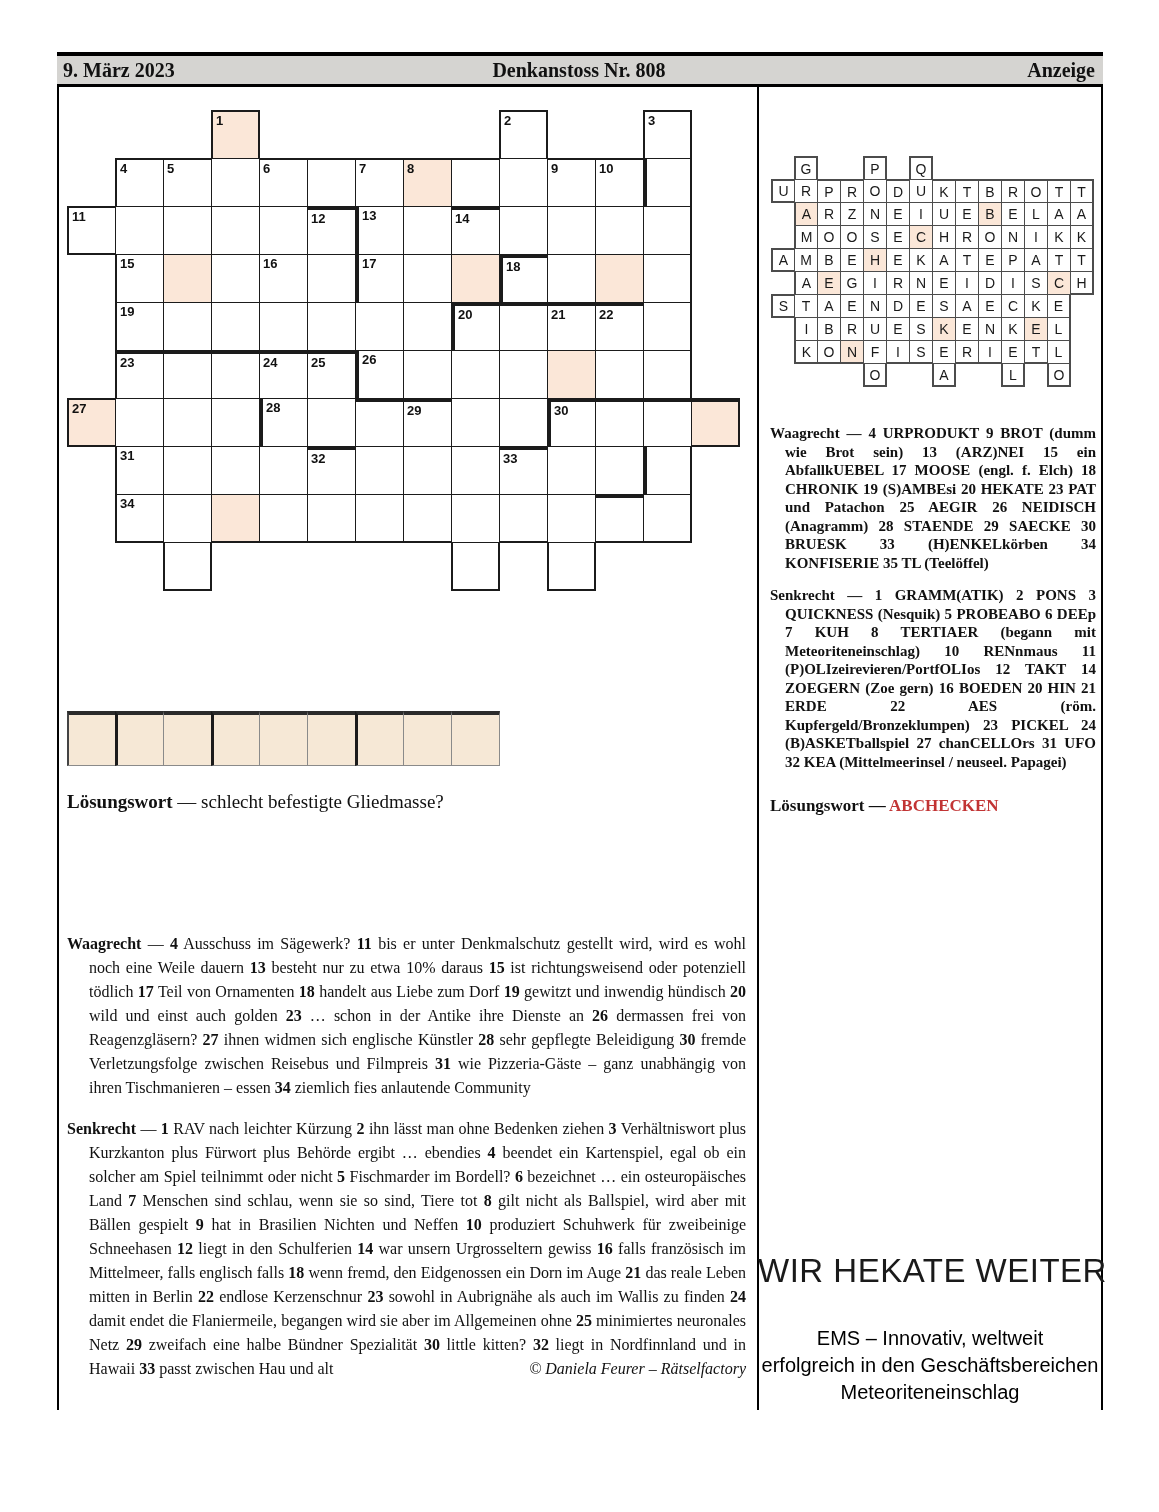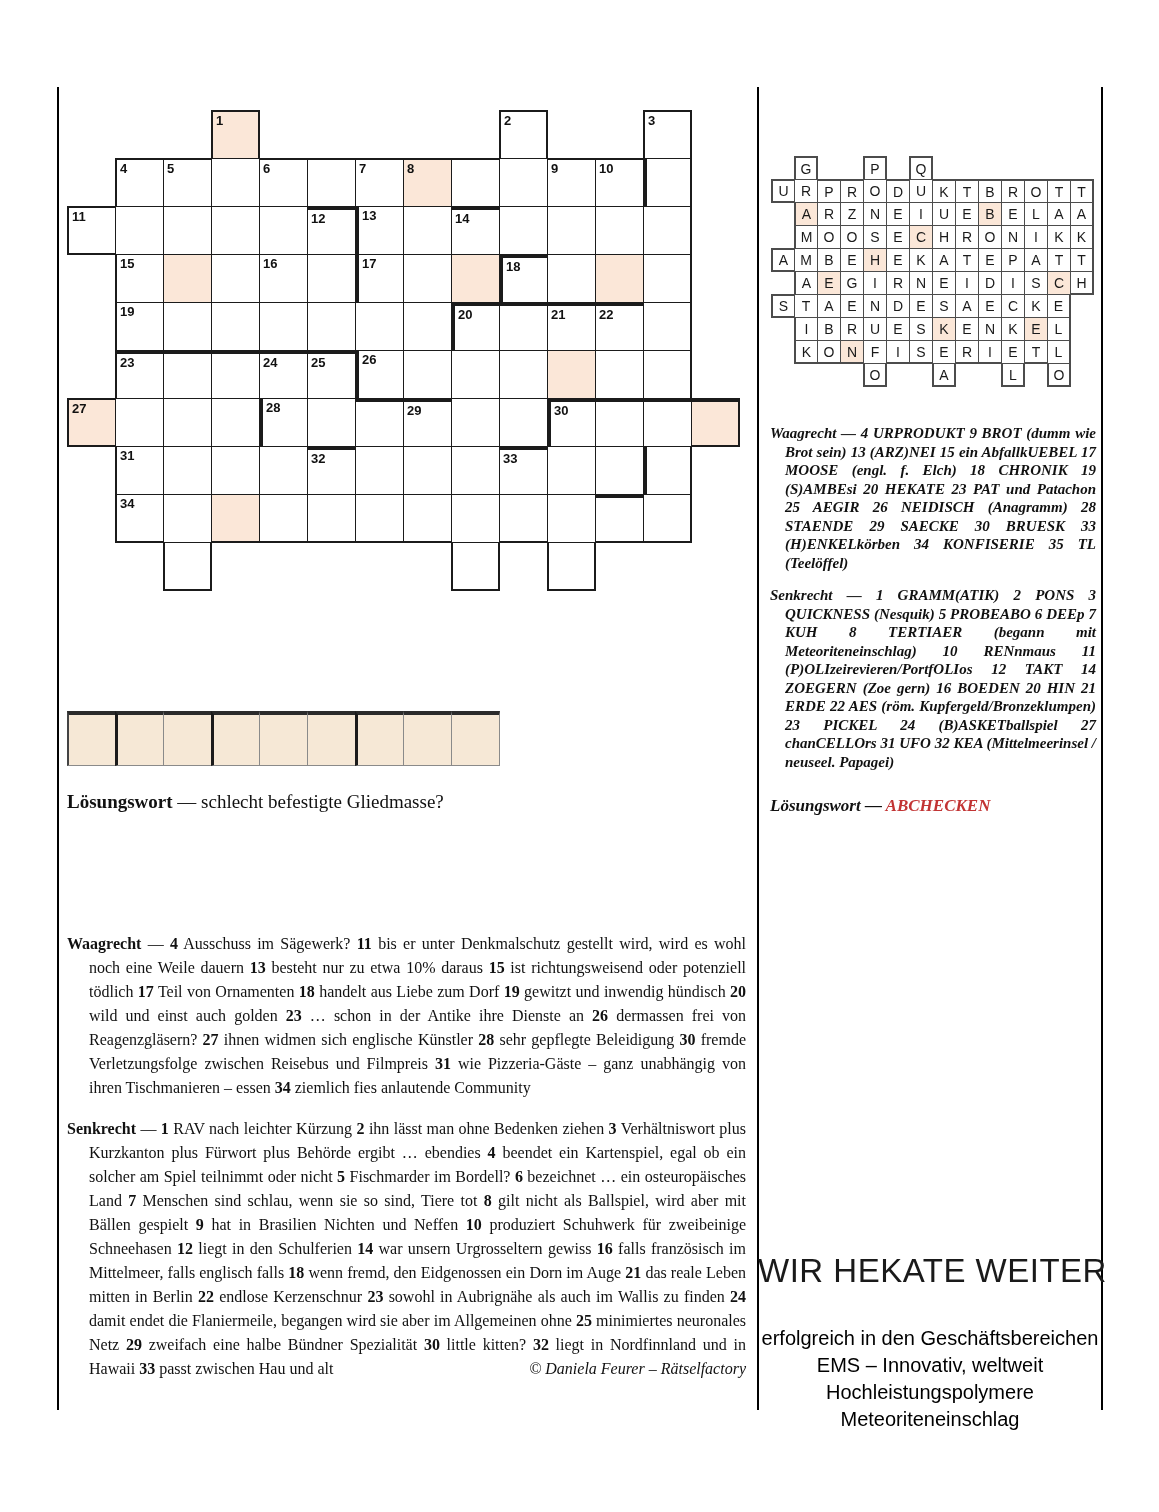--- a/index.html
+++ b/index.html
@@ -37,21 +37,21 @@
   .clues p.senk{margin-top:17px;}
 
   
   .sol-title{position:absolute;left:770px;top:106px;width:330px;font-size:20px;font-weight:bold;}
   .sgrid{position:absolute;left:771px;top:156px;width:324px;height:233px;}
   .scell{position:absolute;width:24px;height:24px;box-sizing:border-box;background:#fff;
          border-style:solid;border-color:#4c4c4c;display:flex;align-items:center;justify-content:center;
          font-family:"Liberation Sans",sans-serif;font-size:14px;color:#1a1a1a;}
   .scell.pink{background:var(--pink,#fbe7d8);}
   .sol-texts{position:absolute;left:770px;top:424px;width:326px;font-size:15px;line-height:18.5px;
-             font-weight:bold;font-style:italic;}
+             font-weight:bold;}
   .sol-texts p{margin:0;text-align:justify;text-indent:-15px;padding-left:15px;}
   .sol-texts p.senk2{margin-top:14px;}
   .sol-texts p.sol-word{margin-top:26px;font-size:17px;text-indent:0;padding-left:0;text-align:left;}
 
   .seg-b{font-weight:bold;}
   .seg-r{font-weight:bold;color:var(--red,#c23434);}
   .seg-cr{float:right;font-style:italic;font-weight:normal;}
 
   
   .ems{position:absolute;left:758px;top:1160px;width:344px;height:252px;}
@@ -67,20 +67,25 @@
               font-family:"Liberation Sans",sans-serif;font-size:33px;color:#1a1a1a;
               letter-spacing:0.5px;white-space:nowrap;}
   .ems-lines{position:absolute;left:0;top:165px;width:344px;text-align:center;
              font-family:"Liberation Sans",sans-serif;font-size:20px;line-height:27px;color:#000;}
 </style>
 </head>
 <body>
 
 <div class="canvas">
 
+  <div class="header-bar">
+    <span class="h-left">9. März 2023</span>
+    <span class="h-center">Denkanstoss Nr. 808</span>
+    <span class="h-right">Anzeige</span>
+  </div>
 
   <div class="vline" style="left:57px"></div>
   <div class="vline" style="left:757px"></div>
   <div class="vline" style="left:1101px"></div>
 
   <div class="pgrid">
       <div class="pcell pink" style="left: 144px; top: 0px; border-width: 2px 2px 1px;">
         <span class="pnum">1</span>
       </div>
       <div class="pcell" style="left: 432px; top: 0px; border-width: 2px 2px 1px;">
@@ -390,20 +395,19 @@
 
   <div class="sol-texts">
     <p><span class="seg-b">Waagrecht</span><span class="seg-n"> — </span><span class="seg-b">4</span><span class="seg-n"> URPRODUKT </span><span class="seg-b">9</span><span class="seg-n"> BROT (dumm wie Brot sein) </span><span class="seg-b">13</span><span class="seg-n"> (ARZ)NEI </span><span class="seg-b">15</span><span class="seg-n"> ein AbfallkUEBEL </span><span class="seg-b">17</span><span class="seg-n"> MOOSE (engl. f. Elch) </span><span class="seg-b">18</span><span class="seg-n"> CHRONIK </span><span class="seg-b">19</span><span class="seg-n"> (S)AMBEsi </span><span class="seg-b">20</span><span class="seg-n"> HEKATE </span><span class="seg-b">23</span><span class="seg-n"> PAT und Patachon </span><span class="seg-b">25</span><span class="seg-n"> AEGIR </span><span class="seg-b">26</span><span class="seg-n"> NEIDISCH (Anagramm) </span><span class="seg-b">28</span><span class="seg-n"> STAENDE </span><span class="seg-b">29</span><span class="seg-n"> SAECKE </span><span class="seg-b">30</span><span class="seg-n"> BRUESK </span><span class="seg-b">33</span><span class="seg-n"> (H)ENKELkörben </span><span class="seg-b">34</span><span class="seg-n"> KONFISERIE </span><span class="seg-b">35</span><span class="seg-n"> TL (Teelöffel)</span></p>
     <p class="senk2"><span class="seg-b">Senkrecht</span><span class="seg-n"> — </span><span class="seg-b">1</span><span class="seg-n"> GRAMM(ATIK) </span><span class="seg-b">2</span><span class="seg-n"> PONS </span><span class="seg-b">3</span><span class="seg-n"> QUICKNESS (Nesquik) </span><span class="seg-b">5</span><span class="seg-n"> PROBEABO </span><span class="seg-b">6</span><span class="seg-n"> DEEp </span><span class="seg-b">7</span><span class="seg-n"> KUH </span><span class="seg-b">8</span><span class="seg-n"> TERTIAER (begann mit Meteoriteneinschlag) </span><span class="seg-b">10</span><span class="seg-n"> RENnmaus </span><span class="seg-b">11</span><span class="seg-n"> (P)OLIzeirevieren/PortfOLIos </span><span class="seg-b">12</span><span class="seg-n"> TAKT </span><span class="seg-b">14</span><span class="seg-n"> ZOEGERN (Zoe gern) </span><span class="seg-b">16</span><span class="seg-n"> BOEDEN </span><span class="seg-b">20</span><span class="seg-n"> HIN </span><span class="seg-b">21</span><span class="seg-n"> ERDE </span><span class="seg-b">22</span><span class="seg-n"> AES (röm. Kupfergeld/Bronzeklumpen) </span><span class="seg-b">23</span><span class="seg-n"> PICKEL </span><span class="seg-b">24</span><span class="seg-n"> (B)ASKETballspiel </span><span class="seg-b">27</span><span class="seg-n"> chanCELLOrs </span><span class="seg-b">31</span><span class="seg-n"> UFO </span><span class="seg-b">32</span><span class="seg-n"> KEA (Mittelmeerinsel / neuseel. Papagei)</span></p>
     <p class="sol-word"><span class="seg-b">Lösungswort</span><span class="seg-n"> — </span><span class="seg-r">ABCHECKEN</span></p>
   </div>
 
   <div class="ems">
     <div class="ems-slogan">WIR HEKATE WEITER</div>
     <div class="ems-lines">
+        <div>EMS – Innovativ, weltweit</div>
         <div>erfolgreich in den Geschäftsbereichen</div>
-        <div>EMS – Innovativ, weltweit</div>
-        <div>Hochleistungspolymere</div>
         <div>Meteoriteneinschlag</div>
       </div>
   </div>
 
 </div>
 
 </body></html>

